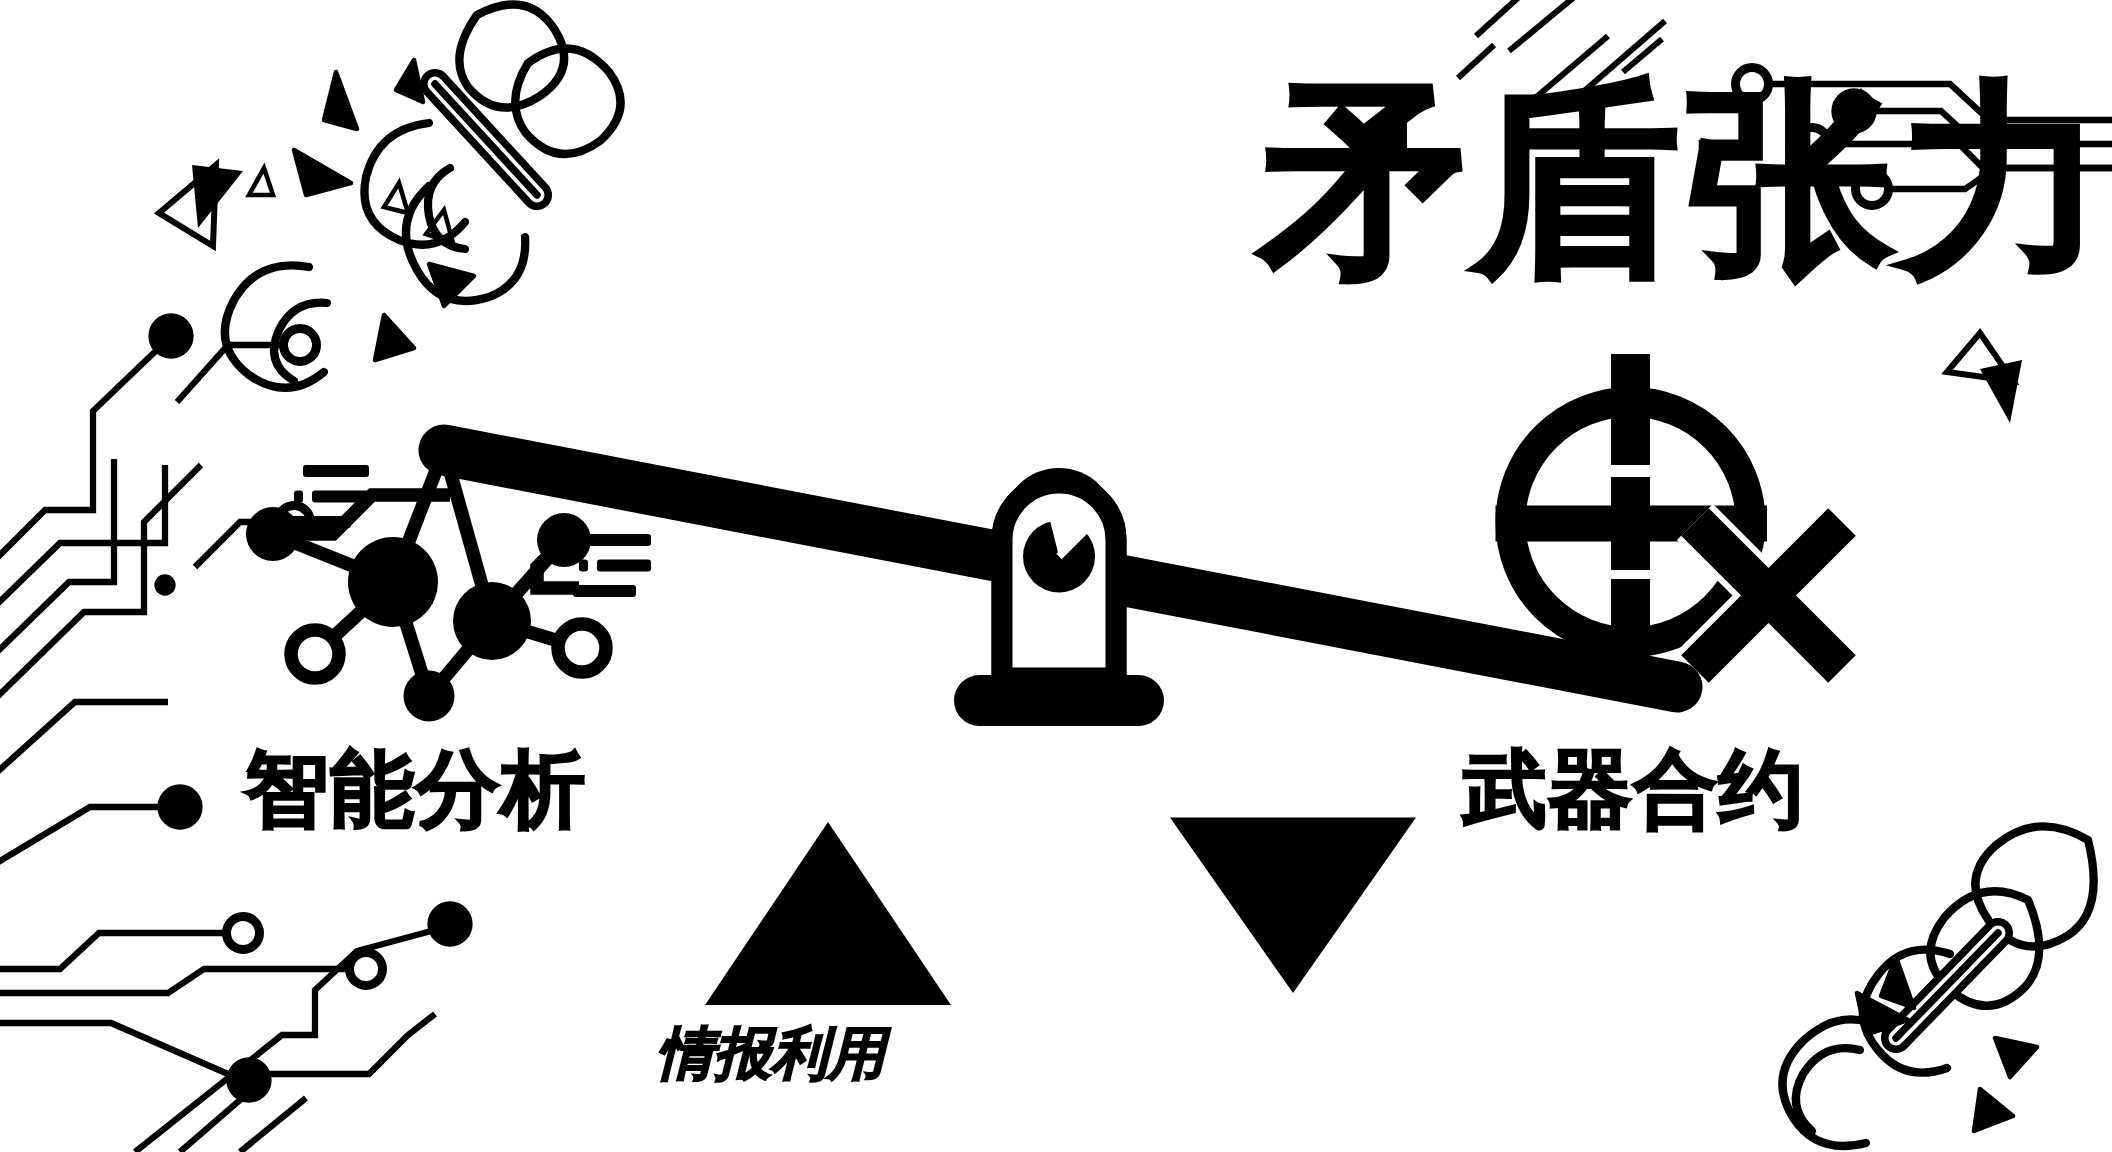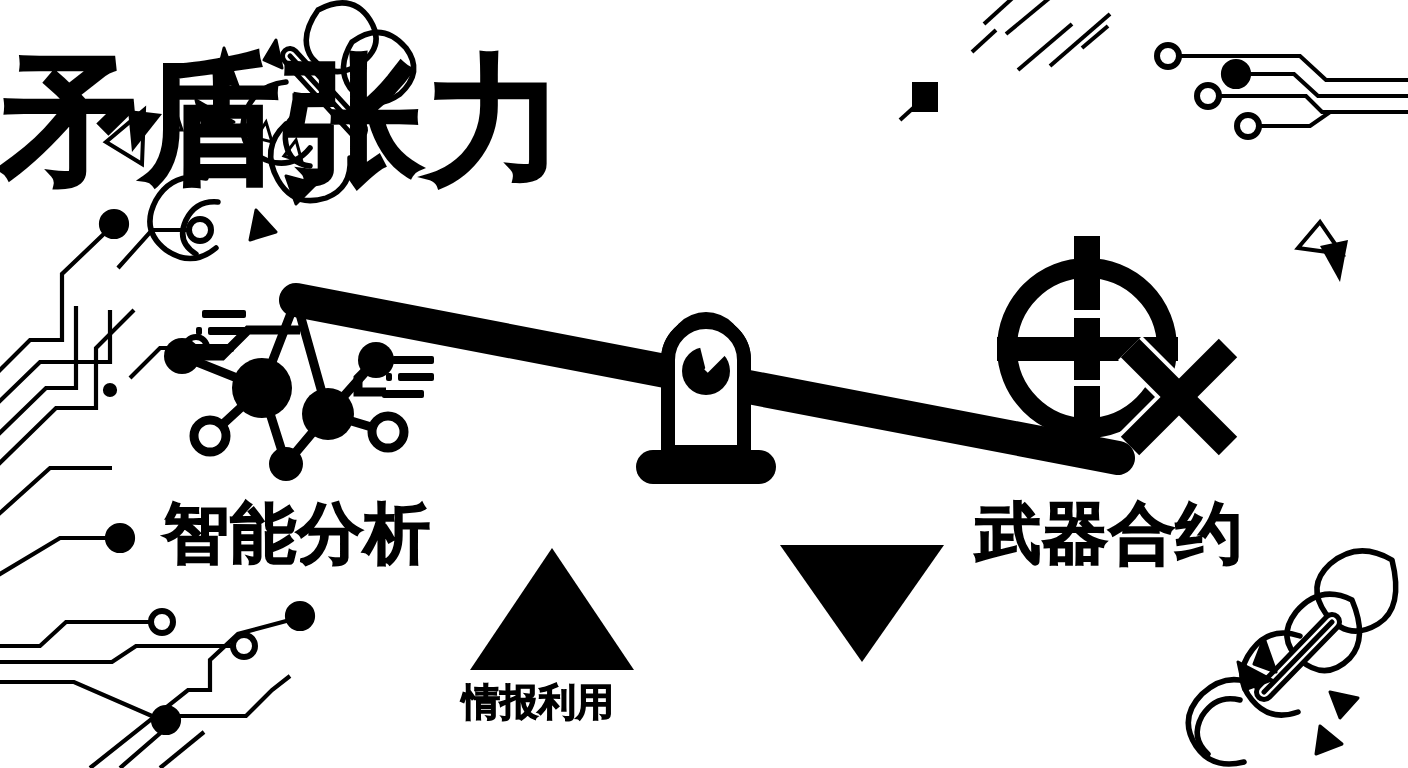--- a/index.html
+++ b/index.html
@@ -19,54 +19,54 @@
     position: absolute;
     inset: 0;
     width: 1408px;
     height: 768px;
   }
   .title {
     position: absolute;
     left: 0;
     top: 52px;
     width: 1408px;
-    text-align: left;
+    text-align: right;
     font-family: "DejaVu Sans", "Liberation Sans", sans-serif;
     font-weight: 700;
     font-size: 138px;
     letter-spacing: 4px;
     line-height: 1.0;
     color: #000000;
     -webkit-text-stroke: 3px #000000;
     white-space: nowrap;
     user-select: none;
   }
   .side-label {
     position: absolute;
     font-family: "DejaVu Sans", "Liberation Sans", sans-serif;
     font-weight: 700;
-    font-size: 66px;
+    font-size: 56px;
     letter-spacing: 1px;
     color: #000000;
     -webkit-text-stroke: 1.6px #000000;
     white-space: nowrap;
   }
   .label-left  { left: 163px; top: 489px; }
   .label-right { left: 975px; top: 489px; }
   .bottom-label {
     position: absolute;
     font-family: "DejaVu Sans", "Liberation Sans", sans-serif;
     font-weight: 700;
     font-size: 38px;
     letter-spacing: 0px;
     color: #000000;
     -webkit-text-stroke: 1.2px #000000;
     white-space: nowrap;
   }
-  .label-b1 { left: 462px; top: 677px; }
+  .label-b1 { left: 438px; top: 677px; font-style: italic; }
   .label-b2 { left: 768px; top: 677px; }
 </style>
 </head>
 <body>
 
 <div id="stage">
 
   <svg class="layer" viewBox="0 0 1408 768" xmlns="http://www.w3.org/2000/svg">
 
     <g fill="none" stroke="#000" stroke-width="5.5" stroke-linejoin="round" stroke-linecap="round">

